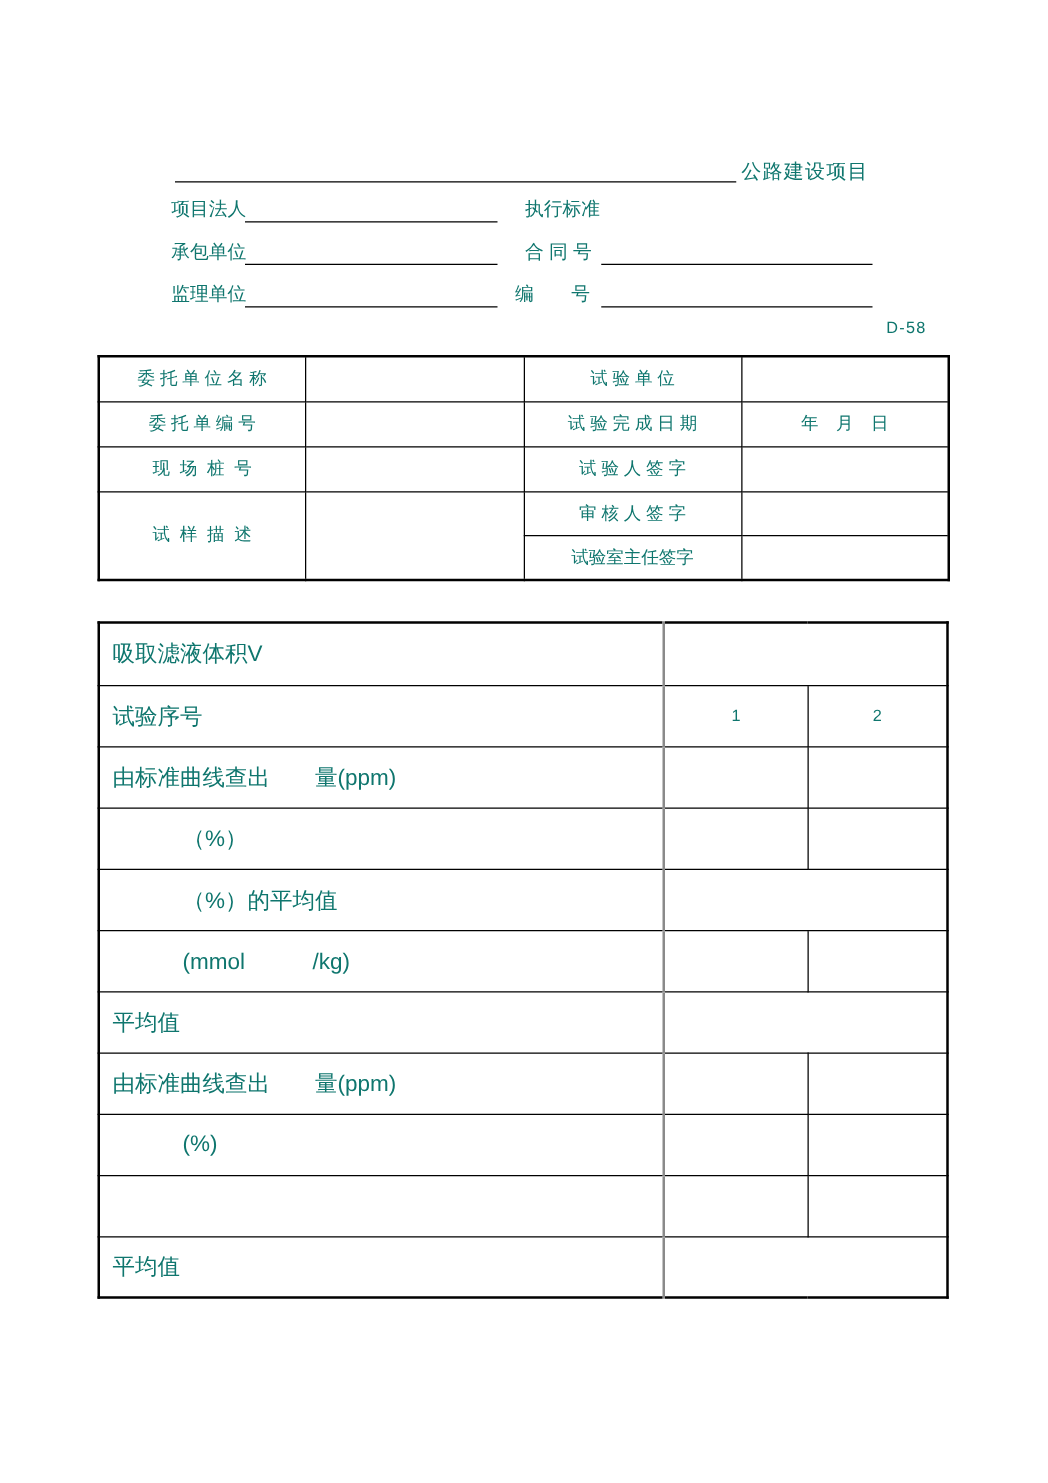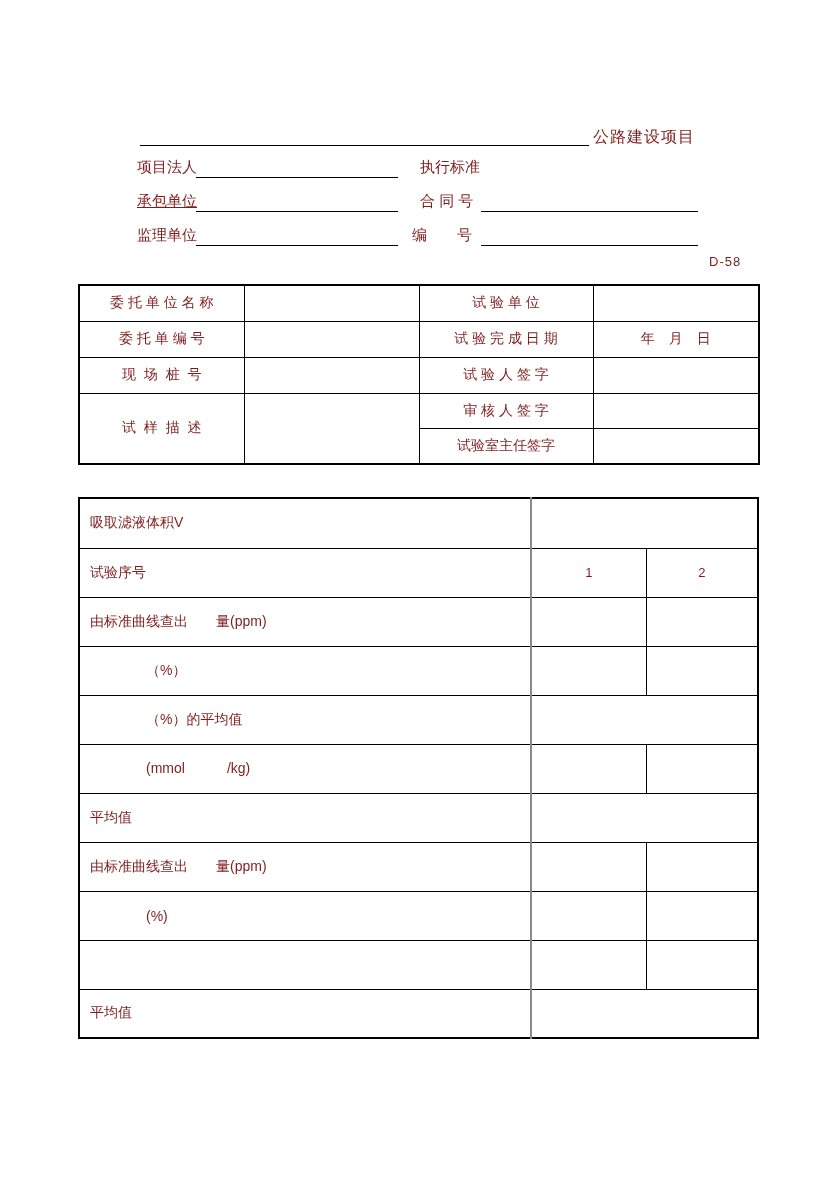--- a/index.html
+++ b/index.html
@@ -1,49 +1,49 @@
 <!DOCTYPE html>
 <html><head>
 <meta charset="utf-8">
 <style>
   html,body{margin:0;padding:0;background:#fff;}
   .page{
     position:relative;width:838px;height:1186px;background:#ffffff;
-    font-family:"Liberation Sans",sans-serif;color:#7f1d1d;overflow:hidden;
+    font-family:"Liberation Sans",sans-serif;color:#0f766e;overflow:hidden;
   }
   .abs{position:absolute;}
   .hdr-label{font-size:15px;white-space:pre;}
   .fill-line{border-bottom:1px solid #000;height:19px;}
   .fill-value{font-size:14px;text-align:center;letter-spacing:1px;white-space:pre;}
   .top-suffix{font-size:16px;letter-spacing:1px;white-space:pre;}
   .form-title{font-size:16px;font-weight:bold;letter-spacing:1.5px;white-space:pre;}
   .form-code{font-size:13px;letter-spacing:1px;}
   table{border-collapse:collapse;table-layout:fixed;}
   .info-table{width:680px;border:2px solid #000;}
   .info-table td{border:1px solid #000;font-size:14px;padding:0;overflow:hidden;}
   .info-table td.lbl{text-align:center;white-space:pre;}
   .data-table{width:679px;border:2px solid #000;}
-  .data-table td{border:1px solid #000;font-size:14px;padding:0;overflow:hidden;}
+  .data-table td{border:1px solid #000;font-size:18px;padding:0;overflow:hidden;}
   .data-table td.lbl{text-align:left;padding-left:10px;white-space:pre;border-right:2px solid #8a8a8a;}
   .data-table td.lbl.indent{padding-left:66px;}
   .data-table td.val{text-align:center;font-size:13px;}
 </style>
 </head>
 <body>
 
 <div class="page">
 
   <div class="abs fill-line" style="left:140px;top:126px;width:449px;"></div>
   <div class="abs top-suffix" style="left:593px;top:127px;">公路建设项目</div>
 
   <div class="abs hdr-label" style="left:137px;top:158px;">项目法人</div>
   <div class="abs fill-line" style="left:196px;top:158px;width:202px;"></div>
   <div class="abs hdr-label" style="left:420px;top:158px;">执行标准</div>
 
-  <div class="abs hdr-label" style="left:137px;top:192px;text-decoration:underline;">承包单位</div>
+  <div class="abs hdr-label" style="left:137px;top:192px;">承包单位</div>
   <div class="abs fill-line" style="left:196px;top:192px;width:202px;"></div>
   <div class="abs hdr-label" style="left:420px;top:192px;">合 同 号</div>
   <div class="abs fill-line" style="left:481px;top:192px;width:217px;"></div>
 
   <div class="abs hdr-label" style="left:137px;top:226px;">监理单位</div>
   <div class="abs fill-line" style="left:196px;top:226px;width:202px;"></div>
   <div class="abs hdr-label" style="left:412px;top:226px;">编　　号</div>
   <div class="abs fill-line" style="left:481px;top:226px;width:217px;"></div>
 
   <div class="abs form-code" style="left:709px;top:254px;">D-58</div>

